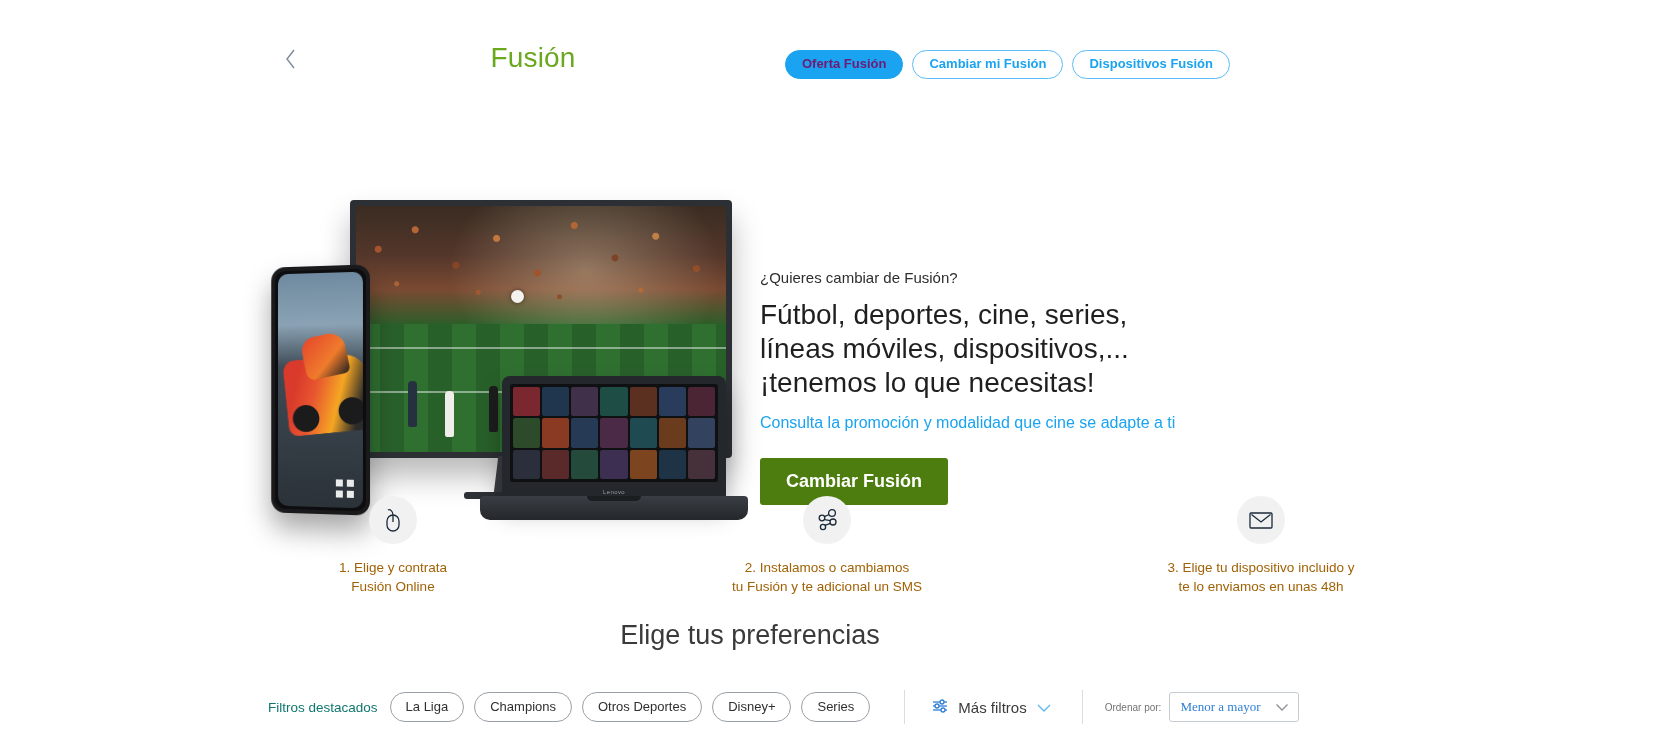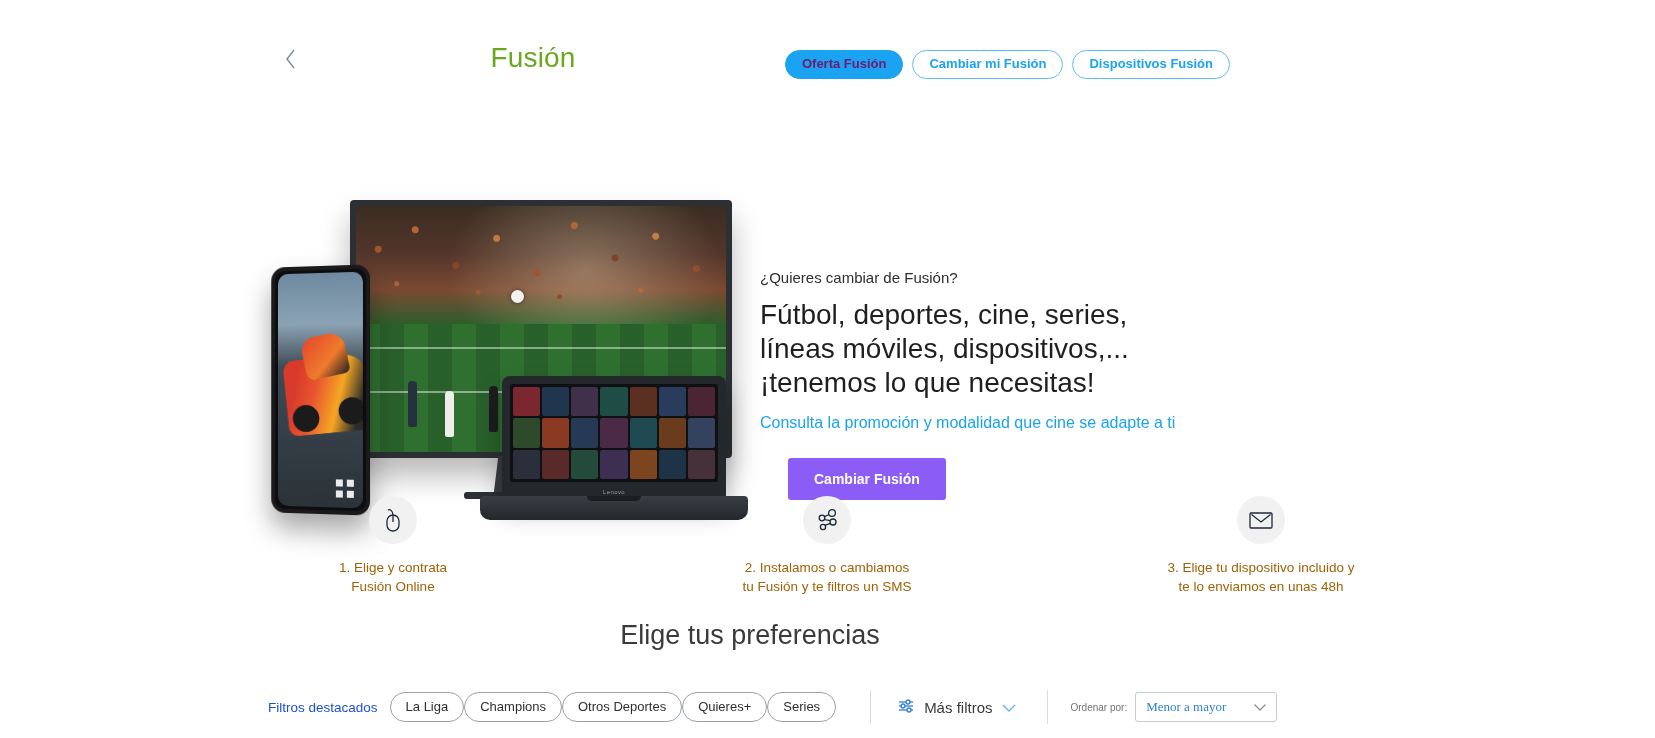--- a/index.html
+++ b/index.html
@@ -185,23 +185,23 @@
   .eyebrow { font-size: 15px; color: #2e2e2e; margin-bottom: 12px; }
   .headline {
     font-size: 28px; line-height: 1.22; font-weight: 400; color: #1f1f1f;
     margin-bottom: 14px; max-width: 440px;
   }
   .sublink {
     font-size: 16px; color: #19a3f0; text-decoration: none; display: inline-block;
     margin-bottom: 26px; cursor: pointer;
   }
   .cta {
-    display: inline-block; background: #8b5cf6; color: #fff;
-    font-size: 14px; font-weight: 700;
-    padding: 13px 26px; border: none; border-radius: 3px; cursor: pointer; margin-left: 28px;
+    display: inline-block; background: #4d7c0f; color: #fff;
+    font-size: 18px; font-weight: 700;
+    padding: 13px 26px; border: none; border-radius: 3px; cursor: pointer;
   }
 
   
   .steps {
     position: absolute; left: 268px; top: 468px; width: 1118px;
     display: flex; justify-content: space-between; align-items: flex-start;
   }
   .step { width: 250px; text-align: center; }
   .step-icon {
     width: 48px; height: 48px; border-radius: 50%;
@@ -214,40 +214,40 @@
   
   .prefs-title {
     position: absolute; left: 0; top: 592px; width: 1500px;
     text-align: center; font-size: 27px; font-weight: 400; color: #3a3a3a;
   }
 
   .filter-bar {
     position: absolute; left: 268px; top: 662px; width: 1150px;
     display: flex; align-items: center;
   }
-  .filters-label { font-size: 13.5px; color: #1d4ed8; margin-right: 12px; white-space: nowrap; }
-  .chips { display: flex; align-items: flex-end; }
+  .filters-label { font-size: 13.5px; color: #0f766e; margin-right: 12px; white-space: nowrap; }
+  .chips { display: flex; align-items: flex-end; gap: 10px; }
   .chip {
     border: 1px solid #9aa0a6; border-radius: 999px;
     background: #fff; color: #2f2f2f;
     font-size: 13px; padding: 6px 15px 7px; cursor: pointer; white-space: nowrap;
   }
   .bar-divider { width: 1px; height: 34px; background: #d9dde1; margin: 0 26px 0 34px; }
   .more-filters {
     display: flex; align-items: center; gap: 9px;
     font-size: 15px; color: #3a3a3a; cursor: pointer; white-space: nowrap;
   }
   .more-filters .chev { color: #5fb9ee; }
   .bar-divider2 { width: 1px; height: 34px; background: #d9dde1; margin: 0 22px 0 30px; }
   .sort-group { display: flex; align-items: center; gap: 8px; }
   .sort-label { font-size: 10px; color: #737373; white-space: nowrap; }
   .sort-select {
     position: relative;
     border: 1px solid #c7ccd1; border-radius: 3px; background: #fff;
-    width: 142px; height: 30px;
+    width: 130px; height: 30px;
     display: flex; align-items: center; padding: 8px 10px;
     cursor: pointer;
   }
   .sort-value { font-size: 13px; color: #2f7fd4; font-family: "Liberation Serif", serif; }
   .sort-chev { position: absolute; right: 9px; color: #8b9096; }
 </style>
 </head>
 <body>
 
 <div class="page">
@@ -365,21 +365,21 @@
           <circle cx="8" cy="10" r="2.8"></circle>
           <circle cx="19" cy="14" r="3"></circle>
           <circle cx="9" cy="19" r="2.6"></circle>
           <path d="M10.6 11.6 L16.4 12.6"></path>
           <path d="M15 6.5 L10 8.8"></path>
           <path d="M10.8 17.4 L16.6 15.4"></path>
         </svg>
       </div>
       <div class="step-text">
         <div>2. Instalamos o cambiamos</div>
-        <div>tu Fusión y te filtros un SMS</div>
+        <div>tu Fusión y te adicional un SMS</div>
       </div>
     </div>
 
     <div class="step">
       <div class="step-icon">
         <svg width="26" height="20" viewBox="0 0 26 20" fill="none" stroke="#1b2a3a" stroke-width="1.3">
           <rect x="2" y="3" width="22" height="15" rx="1"></rect>
           <path d="M3.5 4.5 L13 12 L22.5 4.5"></path>
         </svg>
       </div>
@@ -393,21 +393,21 @@
 
   <div class="prefs-title">Elige tus preferencias</div>
 
   <div class="filter-bar">
     <div class="filters-label">Filtros destacados</div>
 
     <div class="chips">
       <div class="chip">La Liga</div>
       <div class="chip">Champions</div>
       <div class="chip">Otros Deportes</div>
-      <div class="chip">Quieres+</div>
+      <div class="chip">Disney+</div>
       <div class="chip">Series</div>
     </div>
 
     <div class="bar-divider"></div>
 
     <div class="more-filters">
       <span>
         <svg width="18" height="16" viewBox="0 0 18 16" fill="none" stroke="#2f7fd4" stroke-width="1.3">
           <path d="M2 4 H16"></path>
             <circle cx="11" cy="4" r="2" fill="#fff"></circle>

